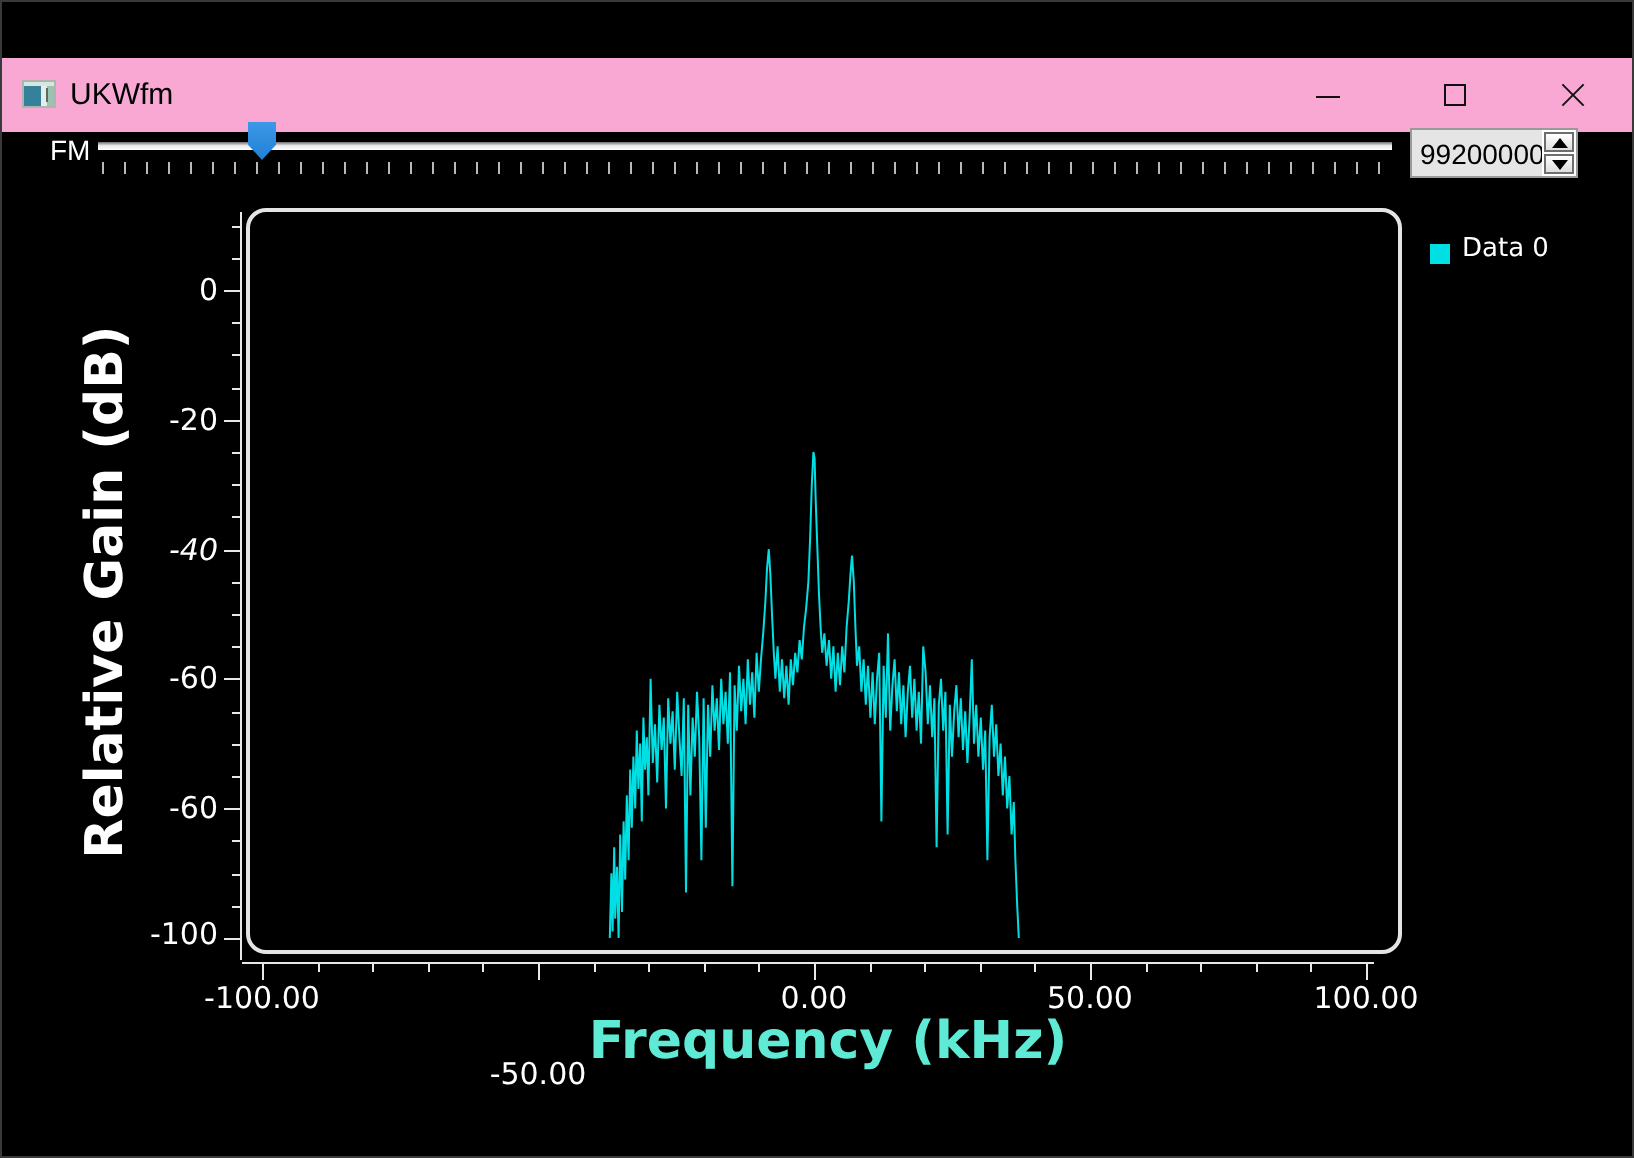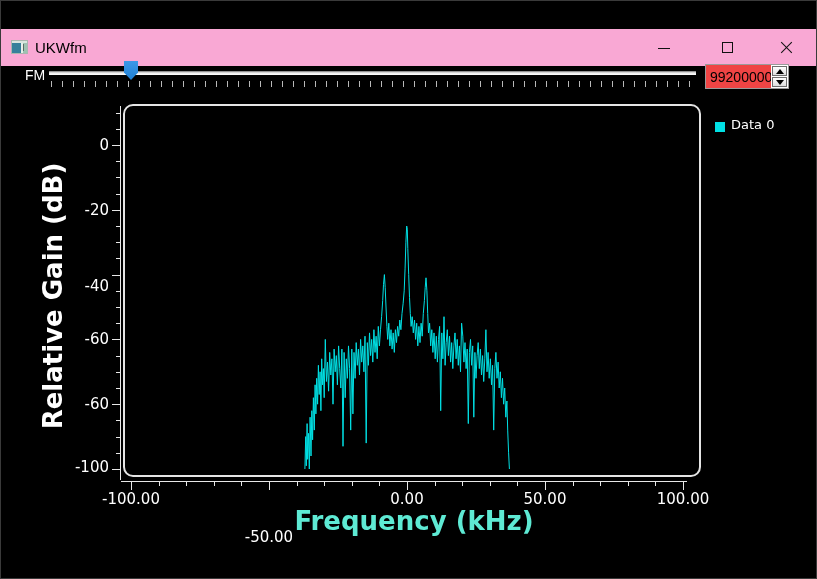--- a/index.html
+++ b/index.html
@@ -31,21 +31,21 @@
   #slider-groove{position:absolute;left:48px;top:70px;width:647px;height:4px;
     background:linear-gradient(180deg,#6f6f6f,#e9e9e9 45%,#ffffff);}
   #slider-handle{position:absolute;left:123px;top:60px;width:14px;height:19px;
     background:linear-gradient(180deg,#3d98e8,#1a6fc0);
     clip-path:polygon(0 0,100% 0,100% 60%,50% 100%,0 60%);}
   #slider-ticks{position:absolute;left:50px;top:80px;width:646px;height:6px;
     background:repeating-linear-gradient(90deg,#b9b9b9 0 1px,rgba(0,0,0,0) 1px 11px);}
   #spinbox{position:absolute;left:704px;top:63px;width:84px;height:25px;
     border:1px solid #9a9a9a;background:#fff;box-sizing:border-box;display:flex;}
   #freq-input{flex:1;min-width:0;border:none;outline:none;padding:0 0 0 4px;
-    font-family:"Liberation Sans","DejaVu Sans",sans-serif;font-size:14px;color:#000;background:#ef4444;}
+    font-family:"Liberation Sans","DejaVu Sans",sans-serif;font-size:14px;color:#000;background:#e5e5e5;}
   #spin-col{width:17px;display:flex;flex-direction:column;gap:1px;padding:1px;box-sizing:border-box;background:#fff;}
   .spin-btn{flex:1;border:1px solid #6e6e6e;background:linear-gradient(180deg,#ffffff,#dedede);
     display:flex;align-items:center;justify-content:center;box-sizing:border-box;}
   .tri-up{width:0;height:0;border-left:4px solid rgba(0,0,0,0);border-right:4px solid rgba(0,0,0,0);border-bottom:5px solid #000;}
   .tri-down{width:0;height:0;border-left:4px solid rgba(0,0,0,0);border-right:4px solid rgba(0,0,0,0);border-top:5px solid #000;}
   
   #plot-canvas{position:absolute;left:122px;top:103px;width:578px;height:373px;
     box-sizing:border-box;border:2px solid #e4e4e4;border-radius:10px;background:#000;overflow:hidden;}
   #plot-canvas svg{display:block;}
   .backbone{position:absolute;background:#e8e8e8;}
@@ -108,21 +108,21 @@
   </div>
 
   <div id="axes-layer">
       <div class="backbone" style="left: 119px; top: 105px; width: 1px; height: 374px;"></div>
       <div class="backbone" style="left: 120px; top: 480px; width: 566px; height: 1px;"></div>
       <div class="tick" style="left: 111px; top: 144px; width: 8px; height: 1px;"></div>
       <div class="y-tick-label" style="top: 135px;">0</div>
       <div class="tick" style="left: 111px; top: 208.8px; width: 8px; height: 1px;"></div>
       <div class="y-tick-label" style="top: 199.8px;">-20</div>
       <div class="tick" style="left: 111px; top: 273.6px; width: 8px; height: 1px;"></div>
-      <div class="y-tick-label" style="top: 276px;">-40</div>
+      <div class="y-tick-label" style="top: 265px; font-style: italic;">-40</div>
       <div class="tick" style="left: 111px; top: 338.4px; width: 8px; height: 1px;"></div>
       <div class="y-tick-label" style="top: 329.4px;">-60</div>
       <div class="tick" style="left: 111px; top: 403.2px; width: 8px; height: 1px;"></div>
       <div class="y-tick-label" style="top: 394.2px;">-60</div>
       <div class="tick" style="left: 111px; top: 468px; width: 8px; height: 1px;"></div>
       <div class="y-tick-label" style="top: 457px;">-100</div>
       <div class="tick" style="left: 115px; top: 451.8px; width: 4px; height: 1px;"></div>
       <div class="tick" style="left: 115px; top: 435.6px; width: 4px; height: 1px;"></div>
       <div class="tick" style="left: 115px; top: 419.4px; width: 4px; height: 1px;"></div>
       <div class="tick" style="left: 115px; top: 387px; width: 4px; height: 1px;"></div>

